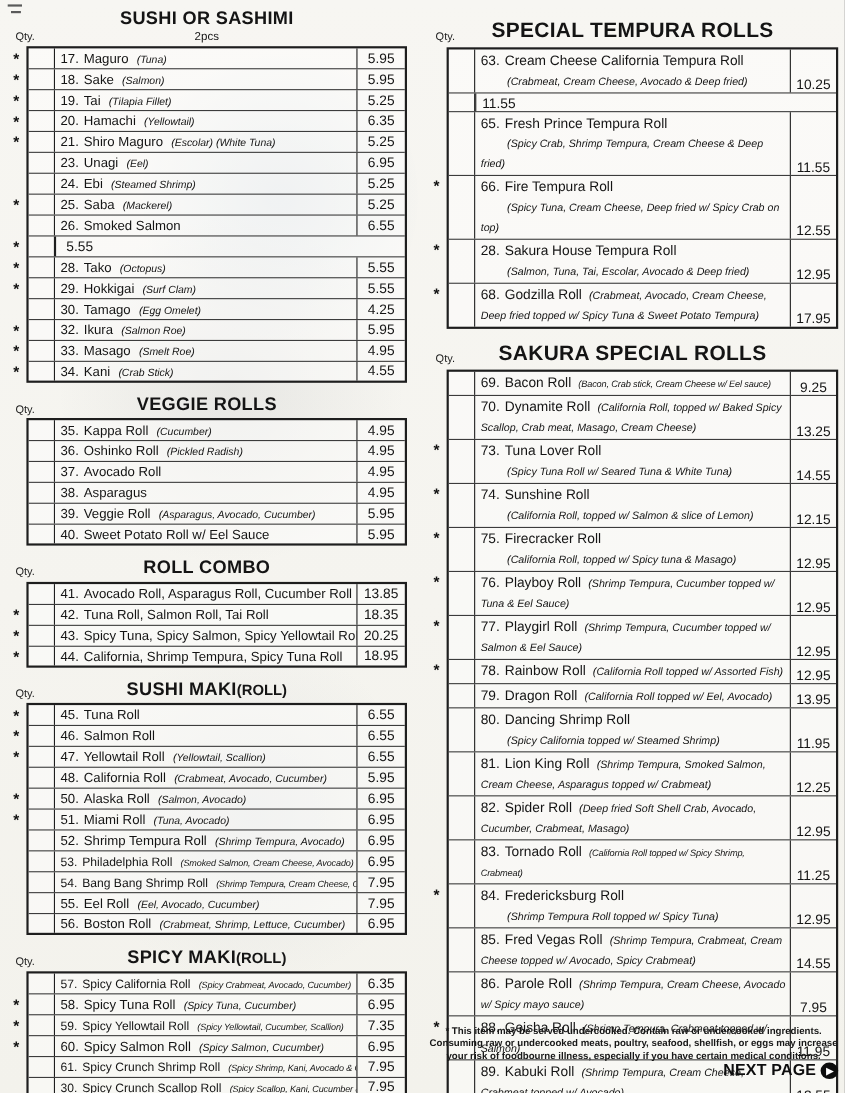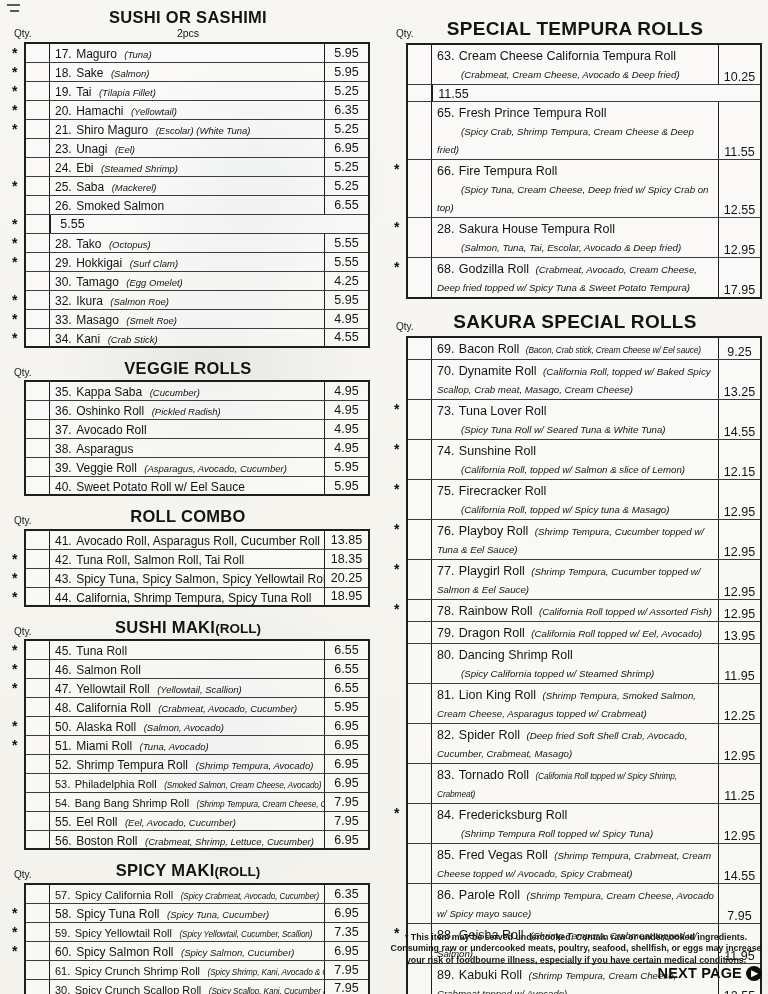--- a/index.html
+++ b/index.html
@@ -208,21 +208,21 @@
             <span>4.55</span>
           </span>
         </div>
       </div>
       <div class="sec-header">
         <div class="title-line"><span class="sec-title">VEGGIE ROLLS</span><span class="qty-label">Qty.</span></div>
       </div>
       <div class="menu-table">
         <div class="menu-row">
           <span class="cell qty-cell"></span>
-          <span class="cell content-cell"><span class="inum">35.</span> <span class="iname">Kappa Saba</span> <span class="idesc">(Cucumber)</span></span>
+          <span class="cell content-cell"><span class="inum">35.</span> <span class="iname">Kappa Roll</span> <span class="idesc">(Cucumber)</span></span>
           <span class="cell price-cell">
             <span>4.95</span>
           </span>
         </div>
         <div class="menu-row">
           <span class="cell qty-cell"></span>
           <span class="cell content-cell"><span class="inum">36.</span> <span class="iname">Oshinko Roll</span> <span class="idesc">(Pickled Radish)</span></span>
           <span class="cell price-cell">
             <span>4.95</span>
           </span>

